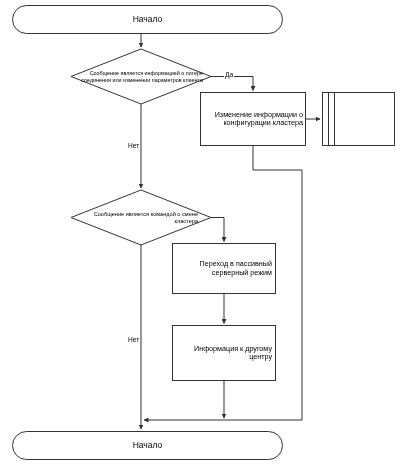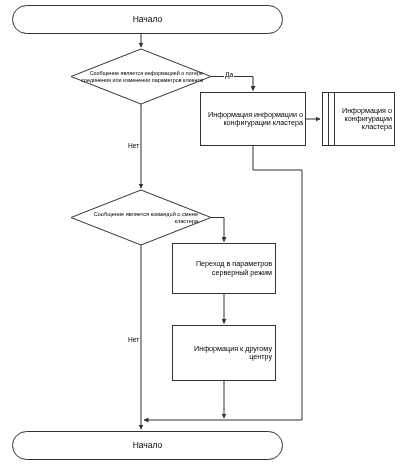--- a/index.html
+++ b/index.html
@@ -81,27 +81,26 @@
 
     <line x1="302" y1="420" x2="144" y2="420" stroke="#333333" stroke-width="1" marker-end="url(#arrow)"></line>
 
     <line x1="141" y1="245" x2="141" y2="429" stroke="#333333" stroke-width="1" marker-end="url(#arrow)"></line>
   </svg>
 
   <div class="shape-text t-terminal" style="left:12px;top:5px;width:271px;height:29px;">Начало</div>
 
   <div class="shape-text t-decision" style="left:79px;top:58px;width:124px;height:37px;">Сообщение является информацией о потере соединения или изменении параметров клиента</div>
 
-  <div class="shape-text t-process" style="left:203px;top:93px;width:100px;height:52px;">Информация информации о конфигурации кластера</div>
+  <div class="shape-text t-process" style="left:203px;top:93px;width:100px;height:52px;">Изменение информации о конфигурации кластера</div>
 
-  <div class="shape-text t-data" style="left:337px;top:93px;width:55px;height:52px;">Информация о конфигурации кластера</div>
 
   <div class="shape-text t-decision2" style="left:84px;top:204px;width:114px;height:27px;">Сообщение является командой о смене кластера</div>
 
-  <div class="shape-text t-process" style="left:176px;top:244px;width:96px;height:49px;">Переход в параметров серверный режим</div>
+  <div class="shape-text t-process" style="left:176px;top:244px;width:96px;height:49px;">Переход в пассивный серверный режим</div>
 
   <div class="shape-text t-process" style="left:176px;top:326px;width:96px;height:54px;">Информация к другому центру</div>
 
   <div class="shape-text t-terminal" style="left:12px;top:431px;width:271px;height:29px;">Начало</div>
 
   <div class="edge-label" style="left:224px;top:71px;">Да</div>
 
   <div class="edge-label" style="left:127px;top:142px;">Нет</div>
 
   <div class="edge-label" style="left:127px;top:336px;">Нет</div>

